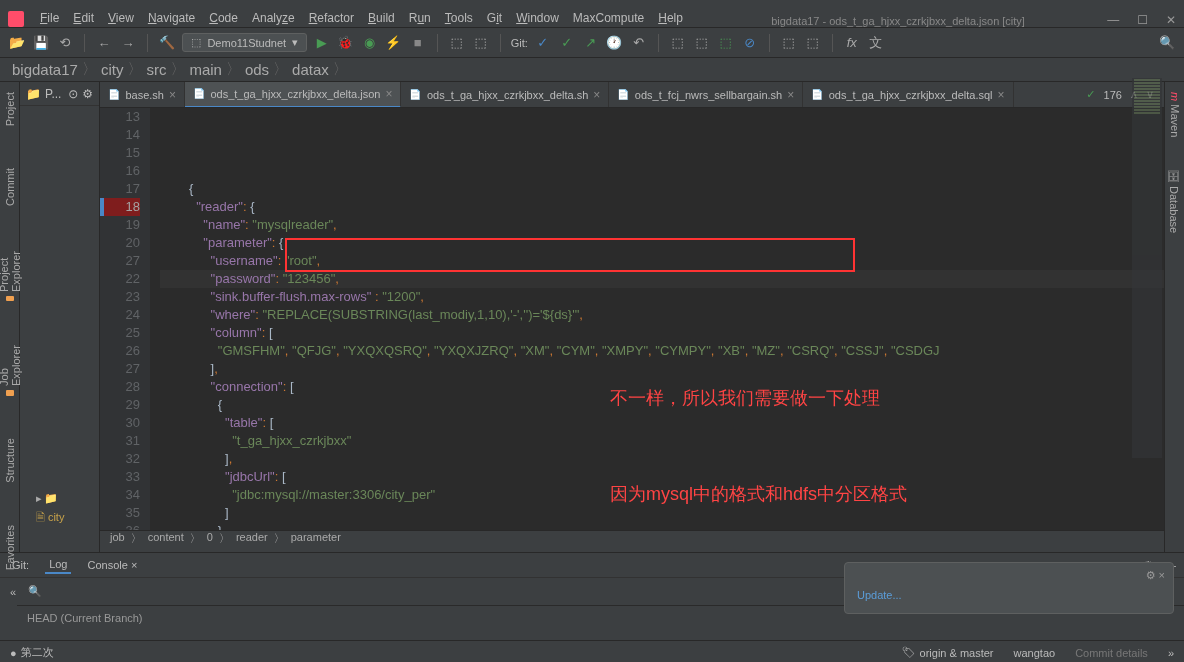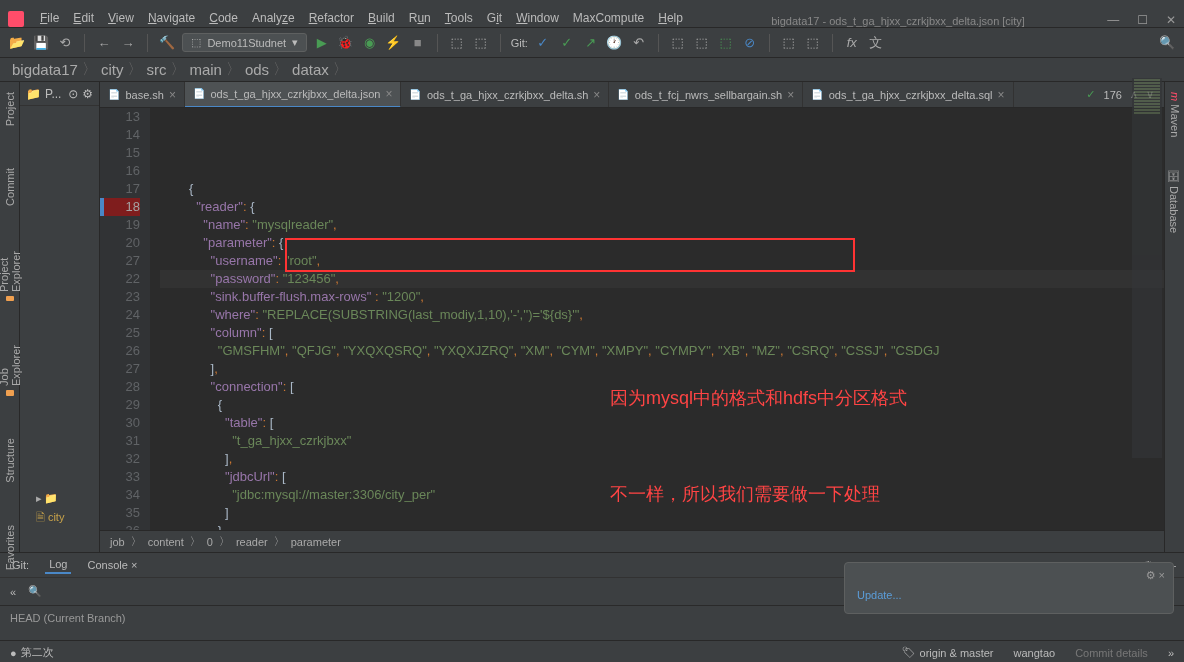--- a/index.html
+++ b/index.html
@@ -47,28 +47,28 @@
 .gutter .bluemark { position: absolute; left: 0; top: 90px; width: 4px; height: 18px; background: #4a88c7; }
 .code { flex: 1; line-height: 18px; padding-left: 10px; white-space: pre; color: #a9b7c6; position: relative; overflow: hidden; }
 .code .line { height: 18px; }
 .code .line.hl { background: #323232; }
 .s-key { color: #9876aa; }
 .s-str { color: #6a8759; }
 .s-pun { color: #cc7832; }
 .s-brace { color: #a9b7c6; }
 .redbox { border: 2px solid #ff3333; position: absolute; left: 135px; top: 130px; width: 570px; height: 34px; pointer-events: none; }
 .annotation { position: absolute; left: 460px; top: 210px; color: #ff4444; font-size: 18px; font-family: 'Microsoft YaHei', sans-serif; line-height: 32px; }
-.crumb-bot { height: 22px; background: #3c3f41; display: flex; align-items: center; padding: 0 10px; font-size: 11px; color: #aaa; gap: 6px; border-top: 1px solid #282828; }
+.crumb-bot { height: 22px; background: #3c3f41; display: flex; align-items: flex-start; padding: 0 10px; font-size: 11px; color: #aaa; gap: 6px; border-top: 1px solid #282828; }
 .bottom-panel { height: 88px; background: #3c3f41; border-top: 1px solid #282828; }
 .bottom-panel .btabs { height: 24px; display: flex; align-items: center; padding: 0 8px; gap: 12px; font-size: 11px; }
 .bottom-panel .btabs .bt { padding: 2px 4px; cursor: pointer; }
 .bottom-panel .btabs .bt.active { border-bottom: 2px solid #4a88c7; }
 .bottom-panel .row1 { height: 28px; display: flex; align-items: center; padding: 0 10px; gap: 12px; font-size: 11px; border-top: 1px solid #323232; }
 .bottom-panel .row1 .filter { display: flex; align-items: center; gap: 4px; }
-.bottom-panel .row2 { height: 24px; display: flex; align-items: center; padding: 0 10px; font-size: 11px; color: #999; border-top: 1px solid #2a2a2a; }
+.bottom-panel .row2 { height: 24px; display: flex; align-items: center; padding: 0 10px; font-size: 11px; color: #999; border-top: 1px solid #2a2a2a; margin-left: 17px; }
 .statusbar { height: 24px; background: #3c3f41; display: flex; align-items: center; padding: 0 10px; font-size: 11px; border-top: 1px solid #282828; gap: 20px; }
 .statusbar .item { display: flex; align-items: center; gap: 4px; }
 .notif { position: absolute; right: 10px; bottom: 48px; width: 330px; height: 52px; background: #4c5052; border: 1px solid #5e6060; border-radius: 4px; padding: 8px 12px; font-size: 11px; }
 .notif .ntitle { color: #ddd; font-weight: bold; display: flex; align-items: center; gap: 6px; }
 .notif .ntitle::before { content: 'ⓘ'; color: #4a88c7; font-size: 14px; }
 .notif .nlink { color: #5b9dd9; margin-top: 18px; cursor: pointer; }
 .notif .nclose { position: absolute; top: 6px; right: 8px; color: #999; cursor: pointer; }
 .minimap { position: absolute; right: 22px; top: 78px; width: 30px; height: 380px; background: #333537; opacity: 0.7; }
 .minimap .mm-line { height: 2px; margin: 1px 2px; background: #5a6a50; }
 </style>
@@ -243,22 +243,22 @@
           <div class="ln">31</div>
           <div class="ln">32</div>
           <div class="ln">33</div>
           <div class="ln">34</div>
           <div class="ln">35</div>
           <div class="ln">36</div>
         </div>
       <div class="code" id="code">
         <div class="redbox"></div>
         <div class="annotation">
+          <div>不一样，所以我们需要做一下处理</div>
           <div>因为mysql中的格式和hdfs中分区格式</div>
-          <div>不一样，所以我们需要做一下处理</div>
         </div>
       <div class="line">        <span class="s-brace">{</span></div><div class="line">          <span class="s-key">"reader"</span><span class="s-pun">:</span> <span class="s-brace">{</span></div><div class="line">            <span class="s-key">"name"</span><span class="s-pun">:</span> <span class="s-str">"mysqlreader"</span><span class="s-pun">,</span></div><div class="line">            <span class="s-key">"parameter"</span><span class="s-pun">:</span> <span class="s-brace">{</span></div><div class="line">              <span class="s-key">"username"</span><span class="s-pun">:</span> <span class="s-str">"root"</span><span class="s-pun">,</span></div><div class="line hl">              <span class="s-key">"password"</span><span class="s-pun">:</span> <span class="s-str">"123456"</span><span class="s-pun">,</span></div><div class="line">              <span class="s-key">"sink.buffer-flush.max-rows"</span> <span class="s-pun">:</span> <span class="s-str">"1200"</span><span class="s-pun">,</span></div><div class="line">              <span class="s-key">"where"</span><span class="s-pun">:</span> <span class="s-str">"REPLACE(SUBSTRING(last_modiy,1,10),'-','')='${ds}'"</span><span class="s-pun">,</span></div><div class="line">              <span class="s-key">"column"</span><span class="s-pun">:</span> <span class="s-brace">[</span></div><div class="line">                <span class="s-str">"GMSFHM"</span><span class="s-pun">,</span> <span class="s-str">"QFJG"</span><span class="s-pun">,</span> <span class="s-str">"YXQXQSRQ"</span><span class="s-pun">,</span> <span class="s-str">"YXQXJZRQ"</span><span class="s-pun">,</span> <span class="s-str">"XM"</span><span class="s-pun">,</span> <span class="s-str">"CYM"</span><span class="s-pun">,</span> <span class="s-str">"XMPY"</span><span class="s-pun">,</span> <span class="s-str">"CYMPY"</span><span class="s-pun">,</span> <span class="s-str">"XB"</span><span class="s-pun">,</span> <span class="s-str">"MZ"</span><span class="s-pun">,</span> <span class="s-str">"CSRQ"</span><span class="s-pun">,</span> <span class="s-str">"CSSJ"</span><span class="s-pun">,</span> <span class="s-str">"CSDGJ</span></div><div class="line">              <span class="s-brace">]</span><span class="s-pun">,</span></div><div class="line">              <span class="s-key">"connection"</span><span class="s-pun">:</span> <span class="s-brace">[</span></div><div class="line">                <span class="s-brace">{</span></div><div class="line">                  <span class="s-key">"table"</span><span class="s-pun">:</span> <span class="s-brace">[</span></div><div class="line">                    <span class="s-str">"t_ga_hjxx_czrkjbxx"</span></div><div class="line">                  <span class="s-brace">]</span><span class="s-pun">,</span></div><div class="line">                  <span class="s-key">"jdbcUrl"</span><span class="s-pun">:</span> <span class="s-brace">[</span></div><div class="line">                    <span class="s-str">"jdbc:mysql://master:3306/city_per"</span></div><div class="line">                  <span class="s-brace">]</span></div><div class="line">                <span class="s-brace">}</span></div></div>
     </div>
     <div class="crumb-bot">
       <span>job</span>
         <span>〉</span>
       <span>content</span>
         <span>〉</span>
       <span>0</span>
         <span>〉</span>

